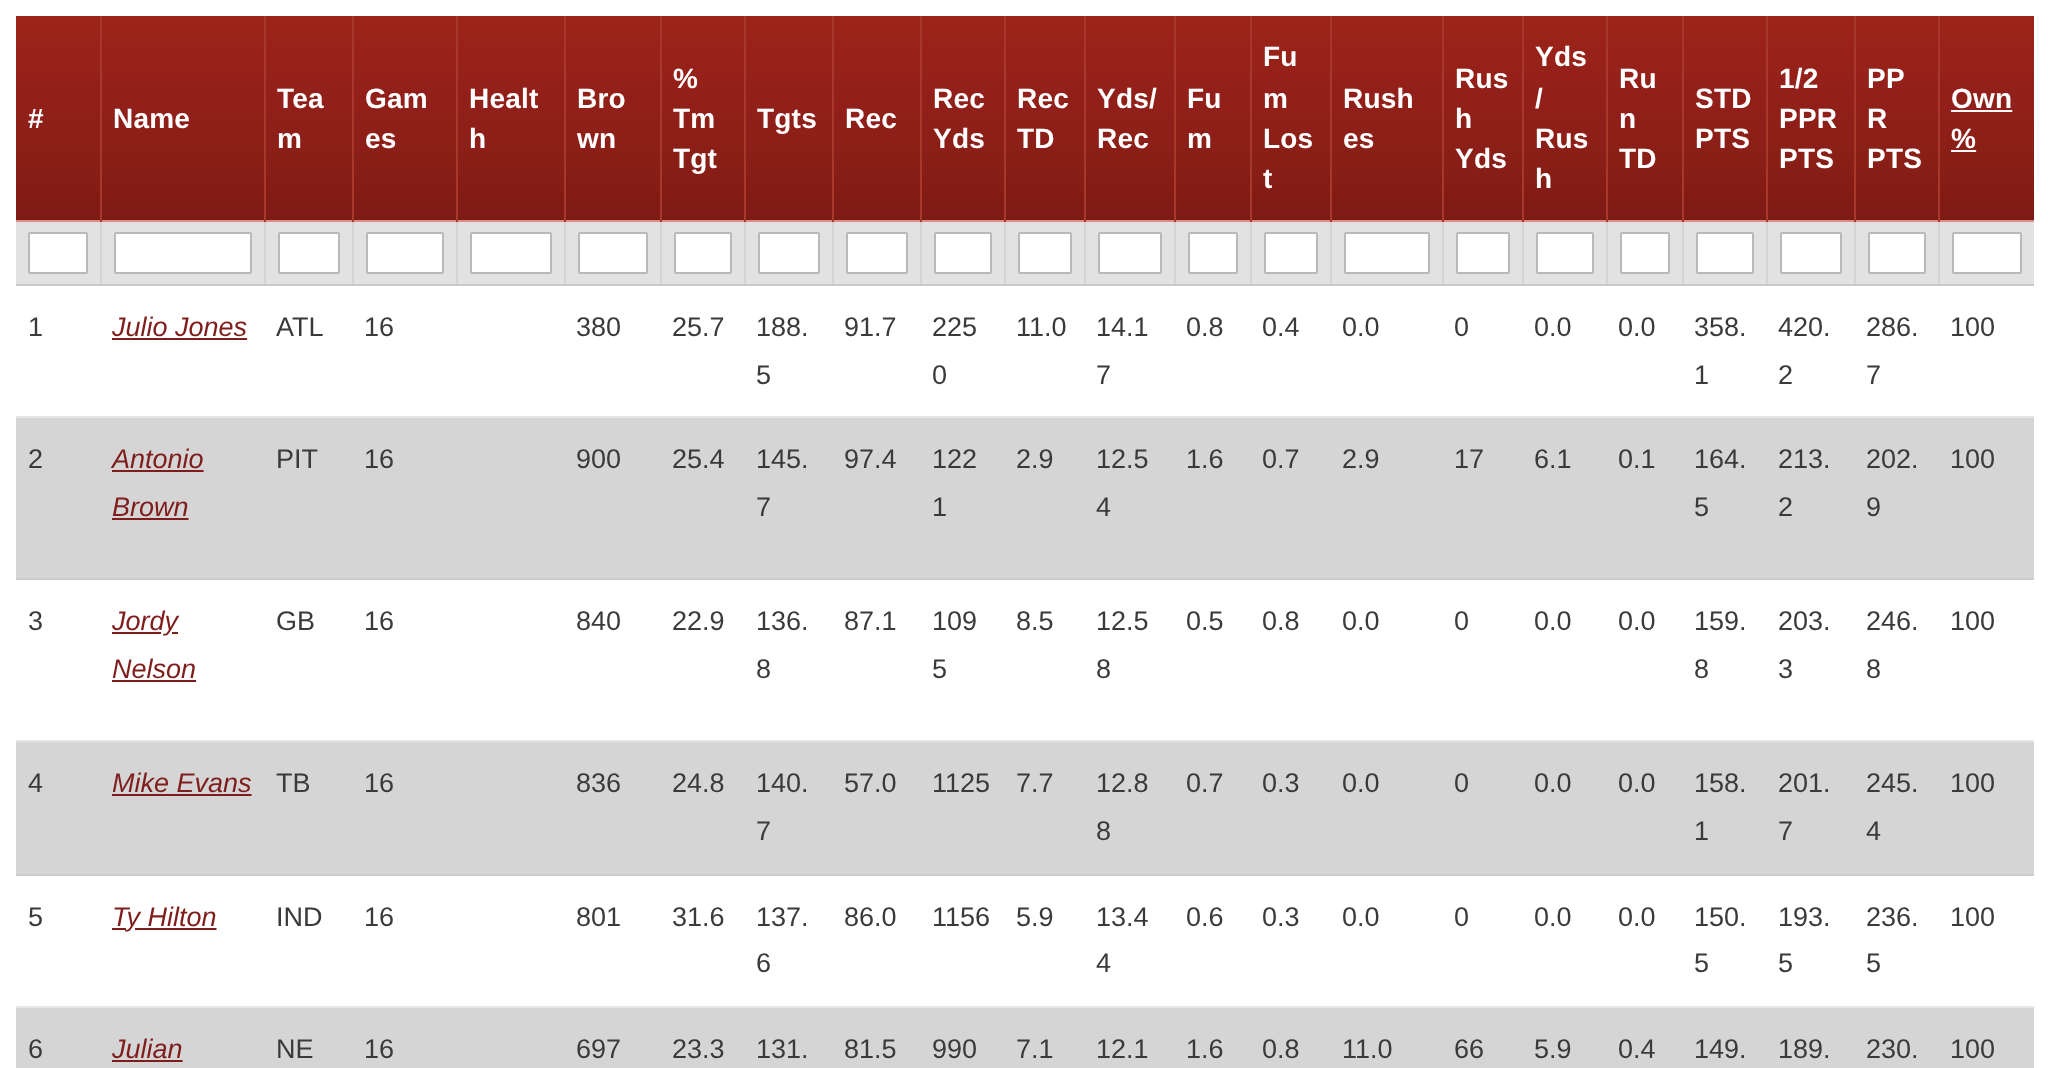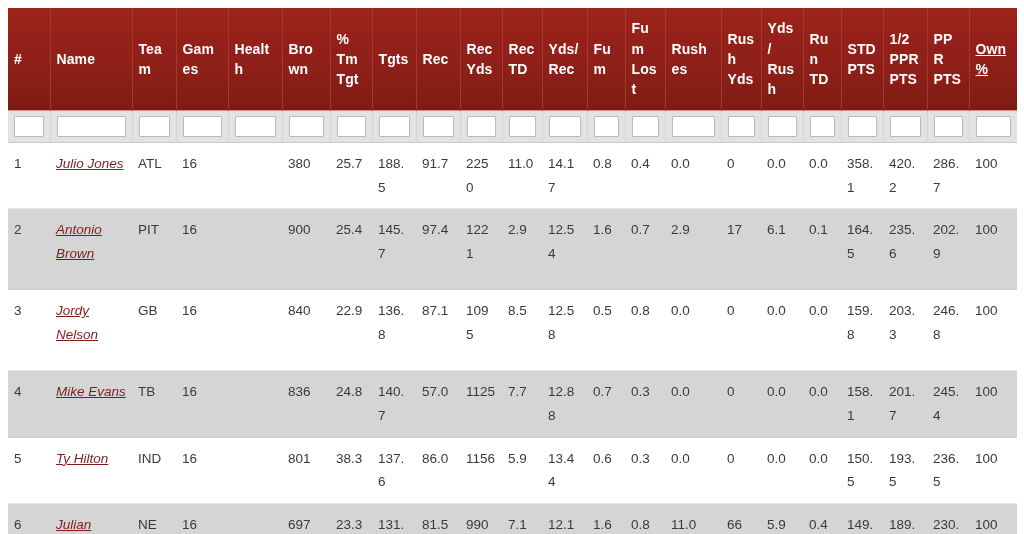--- a/index.html
+++ b/index.html
@@ -286,21 +286,21 @@
           <td>1221</td>
           <td>2.9</td>
           <td>12.54</td>
           <td>1.6</td>
           <td>0.7</td>
           <td>2.9</td>
           <td>17</td>
           <td>6.1</td>
           <td>0.1</td>
           <td>164.5</td>
-          <td>235.6</td>
+          <td>213.2</td>
           <td>202.9</td>
           <td>100</td>
         </tr>
         <tr class="row-odd tall">
           <td>3</td>
           <td><a class="player-link">Jordy Nelson</a></td>
           <td>GB</td>
           <td>16</td>
           <td></td>
           <td>840</td>
@@ -345,21 +345,21 @@
           <td>245.4</td>
           <td>100</td>
         </tr>
         <tr class="row-odd">
           <td>5</td>
           <td><a class="player-link">Ty Hilton</a></td>
           <td>IND</td>
           <td>16</td>
           <td></td>
           <td>801</td>
-          <td>38.3</td>
+          <td>31.6</td>
           <td>137.6</td>
           <td>86.0</td>
           <td>1156</td>
           <td>5.9</td>
           <td>13.44</td>
           <td>0.6</td>
           <td>0.3</td>
           <td>0.0</td>
           <td>0</td>
           <td>0.0</td>

